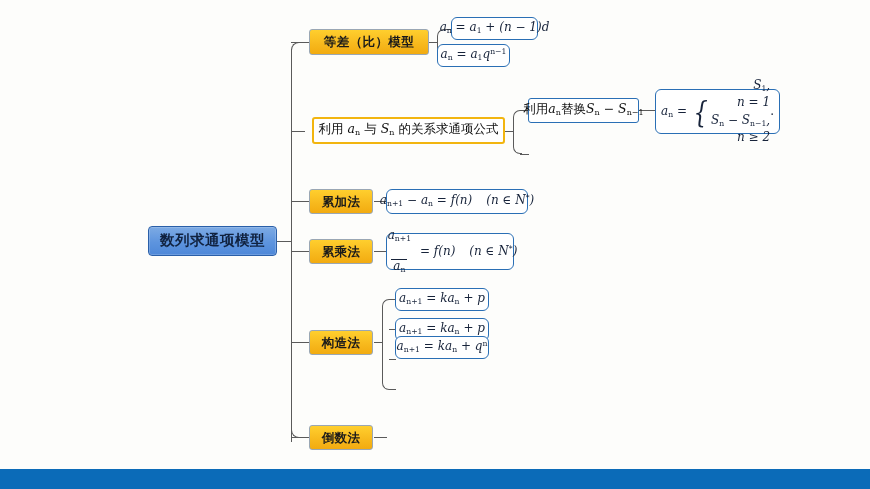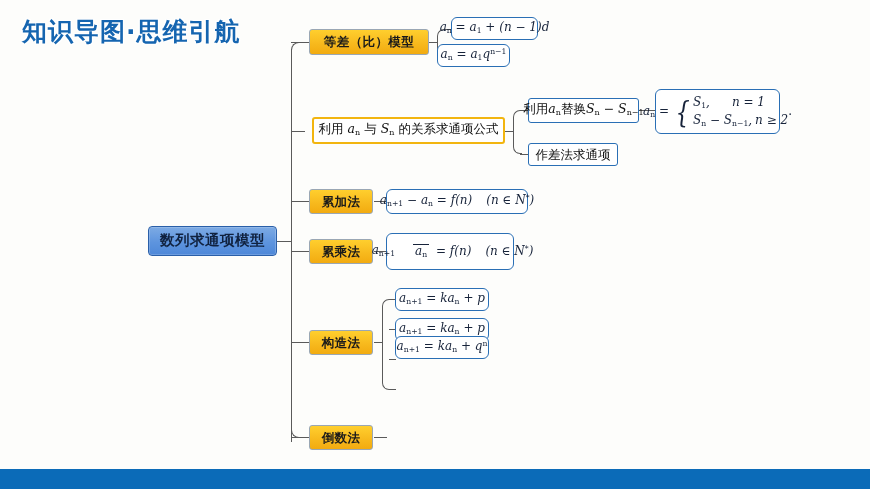--- a/index.html
+++ b/index.html
@@ -100,21 +100,21 @@
     padding: 0 7px;
   }
   
   .m { font-family: "DejaVu Serif", "Liberation Serif", serif; font-style: italic; }
   .mu { font-style: normal; }
   sub { font-size: 0.64em; font-style: normal; vertical-align: -0.28em; }
   sup { font-size: 0.64em; font-style: normal; vertical-align: 0.5em; }
   .cn { font-family: "DejaVu Sans", "Liberation Sans", sans-serif; font-style: normal; font-weight: bold; }
   .frac {
     display: inline-flex;
-    flex-direction: row;
+    flex-direction: column;
     align-items: center;
     vertical-align: middle;
     margin: 0 3px;
     line-height: 1.05;
     gap: 16px;
   }
   .frac .num { padding: 0 2px 0px 2px; }
   .frac .den { padding: 0px 2px 0 2px; border-top: 1px solid #17233a; }
   .gap { display: inline-block; width: 14px; }
   
@@ -124,21 +124,21 @@
     vertical-align: middle;
   }
   .brace {
     font-size: 30px;
     line-height: 0.8;
     font-family: "DejaVu Serif", "Liberation Serif", serif;
     transform: scaleX(0.75);
     margin-right: 1px;
   }
   .cases-rows { display: inline-flex; flex-direction: column; line-height: 1.45; }
-  .cases-row { display: flex; align-items: flex-end; }
+  .cases-row { display: flex; align-items: flex-end; flex-direction: column; }
   .case-cond { margin-left: 14px; }
   
   .conn { position: absolute; background: #5a5a5a; }
   .conn-h { height: 1px; }
   .conn-v { width: 1px; }
   .elbow {
     position: absolute;
     box-sizing: border-box;
     border-left: 1px solid #5a5a5a;
     border-top: 1px solid #5a5a5a;
@@ -146,21 +146,20 @@
     border-top-left-radius: 7px;
     border-bottom-left-radius: 7px;
     background: transparent;
   }
 </style>
 </head>
 <body>
 
 <div id="slide">
 
-  <div id="title">知识导图·思维引航</div>
 
   <div class="conn conn-h" style="left:276px; top:241px; width:16px;"></div>
 
   <div class="conn conn-v" style="left:291px; top:49px; height:393px;"></div>
 
   <div class="conn conn-h" style="left:291px; top:42px;  width:18px;"></div>
   <div class="conn conn-h" style="left:291px; top:131px; width:14px;"></div>
   <div class="conn conn-h" style="left:291px; top:201px; width:18px;"></div>
   <div class="conn conn-h" style="left:291px; top:251px; width:18px;"></div>
   <div class="conn conn-h" style="left:291px; top:342px; width:18px;"></div>
@@ -211,23 +210,20 @@
   </div>
 
   <div class="node lvl1-white-yellow" style="left:312px; top:117px; width:193px; height:27px;">
     <span class="m"><span class="cn" style="font-weight:normal;">利用</span>&nbsp;a<sub>n</sub>&nbsp;<span class="cn" style="font-weight:normal;">与</span>&nbsp;S<sub>n</sub>&nbsp;<span class="cn" style="font-weight:normal;">的关系求通项公式</span></span>
   </div>
 
   <div class="node lvl2-blue" style="left:528px; top:98px; width:111px; height:25px;">
     <span class="m"><span class="cn" style="font-weight:normal;">利用</span>a<sub>n</sub><span class="cn" style="font-weight:normal;">替换</span>S<sub>n</sub>&nbsp;−&nbsp;S<sub>n−1</sub></span>
   </div>
 
-  <div class="node lvl2-blue" style="left:528px; top:143px; width:90px; height:23px;">
-    <span class="cn" style="font-weight:normal; font-family:'DejaVu Serif','Liberation Serif',serif;">作差法求通项</span>
-  </div>
 
   <div class="node formula-box" style="left:655px; top:89px; width:125px; height:45px;">
     <span class="m">
       a<sub>n</sub>&nbsp;=&nbsp;<span class="cases">
           <span class="brace">{</span>
           <span class="cases-rows">
             <span class="cases-row">
               <span>S<sub>1</sub>,</span>
               <span class="case-cond" style="margin-left:22px;">n&nbsp;=&nbsp;1</span>
             </span>

